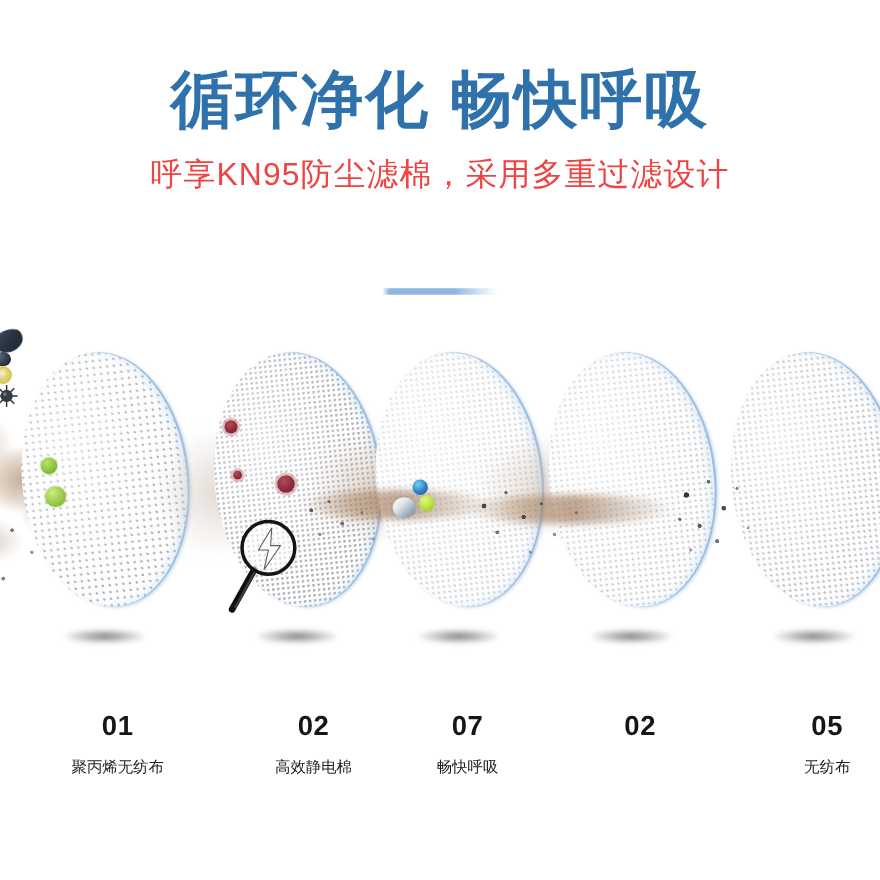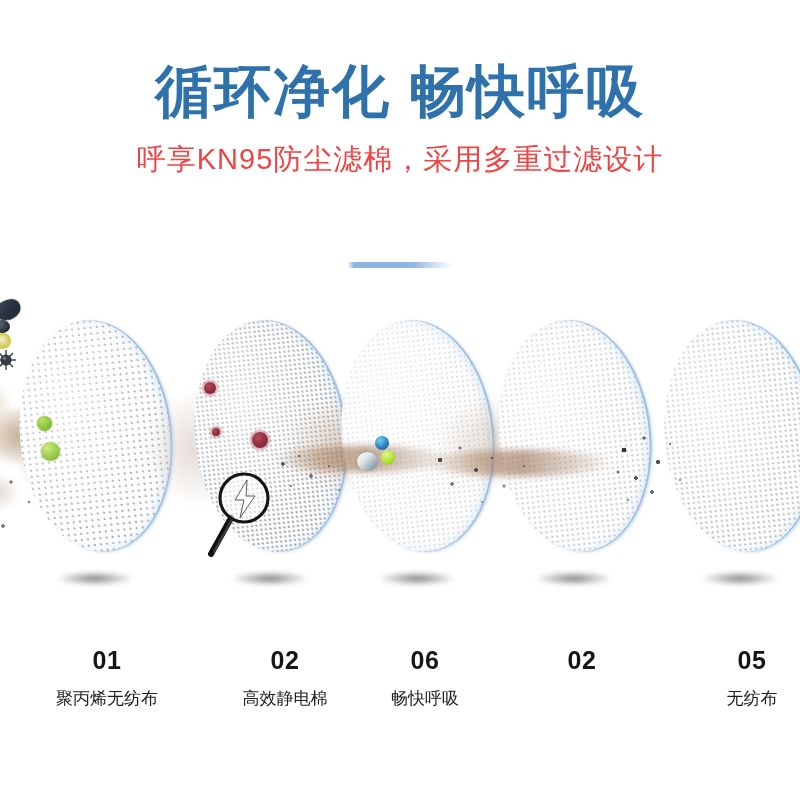--- a/index.html
+++ b/index.html
@@ -369,21 +369,21 @@
   }
   .caption .num {
     font-size: 25px;
     font-weight: 700;
     color: #161616;
     letter-spacing: 0.5px;
     line-height: 1;
     padding-top: 18px;
   }
   .caption .name {
-    font-size: 17px;
+    font-size: 14px;
     font-weight: 400;
     color: #1d1d1d;
     line-height: 1;
     padding-top: 17px;
     white-space: pre;
   }
 </style>
 </head>
 <body>
 
@@ -471,21 +471,21 @@
       <div class="num">01</div>
       <div class="name">聚丙烯无纺布</div>
     </div>
 
     <div class="caption" style="left:273px;">
       <div class="num">02</div>
       <div class="name">高效静电棉</div>
     </div>
 
     <div class="caption" style="left:413px;">
-      <div class="num">06</div>
+      <div class="num">07</div>
       <div class="name">畅快呼吸</div>
     </div>
 
     <div class="caption" style="left:570px;">
       <div class="num">02</div>
     </div>
 
     <div class="caption" style="left:740px;">
       <div class="num">05</div>
       <div class="name">无纺布</div>

